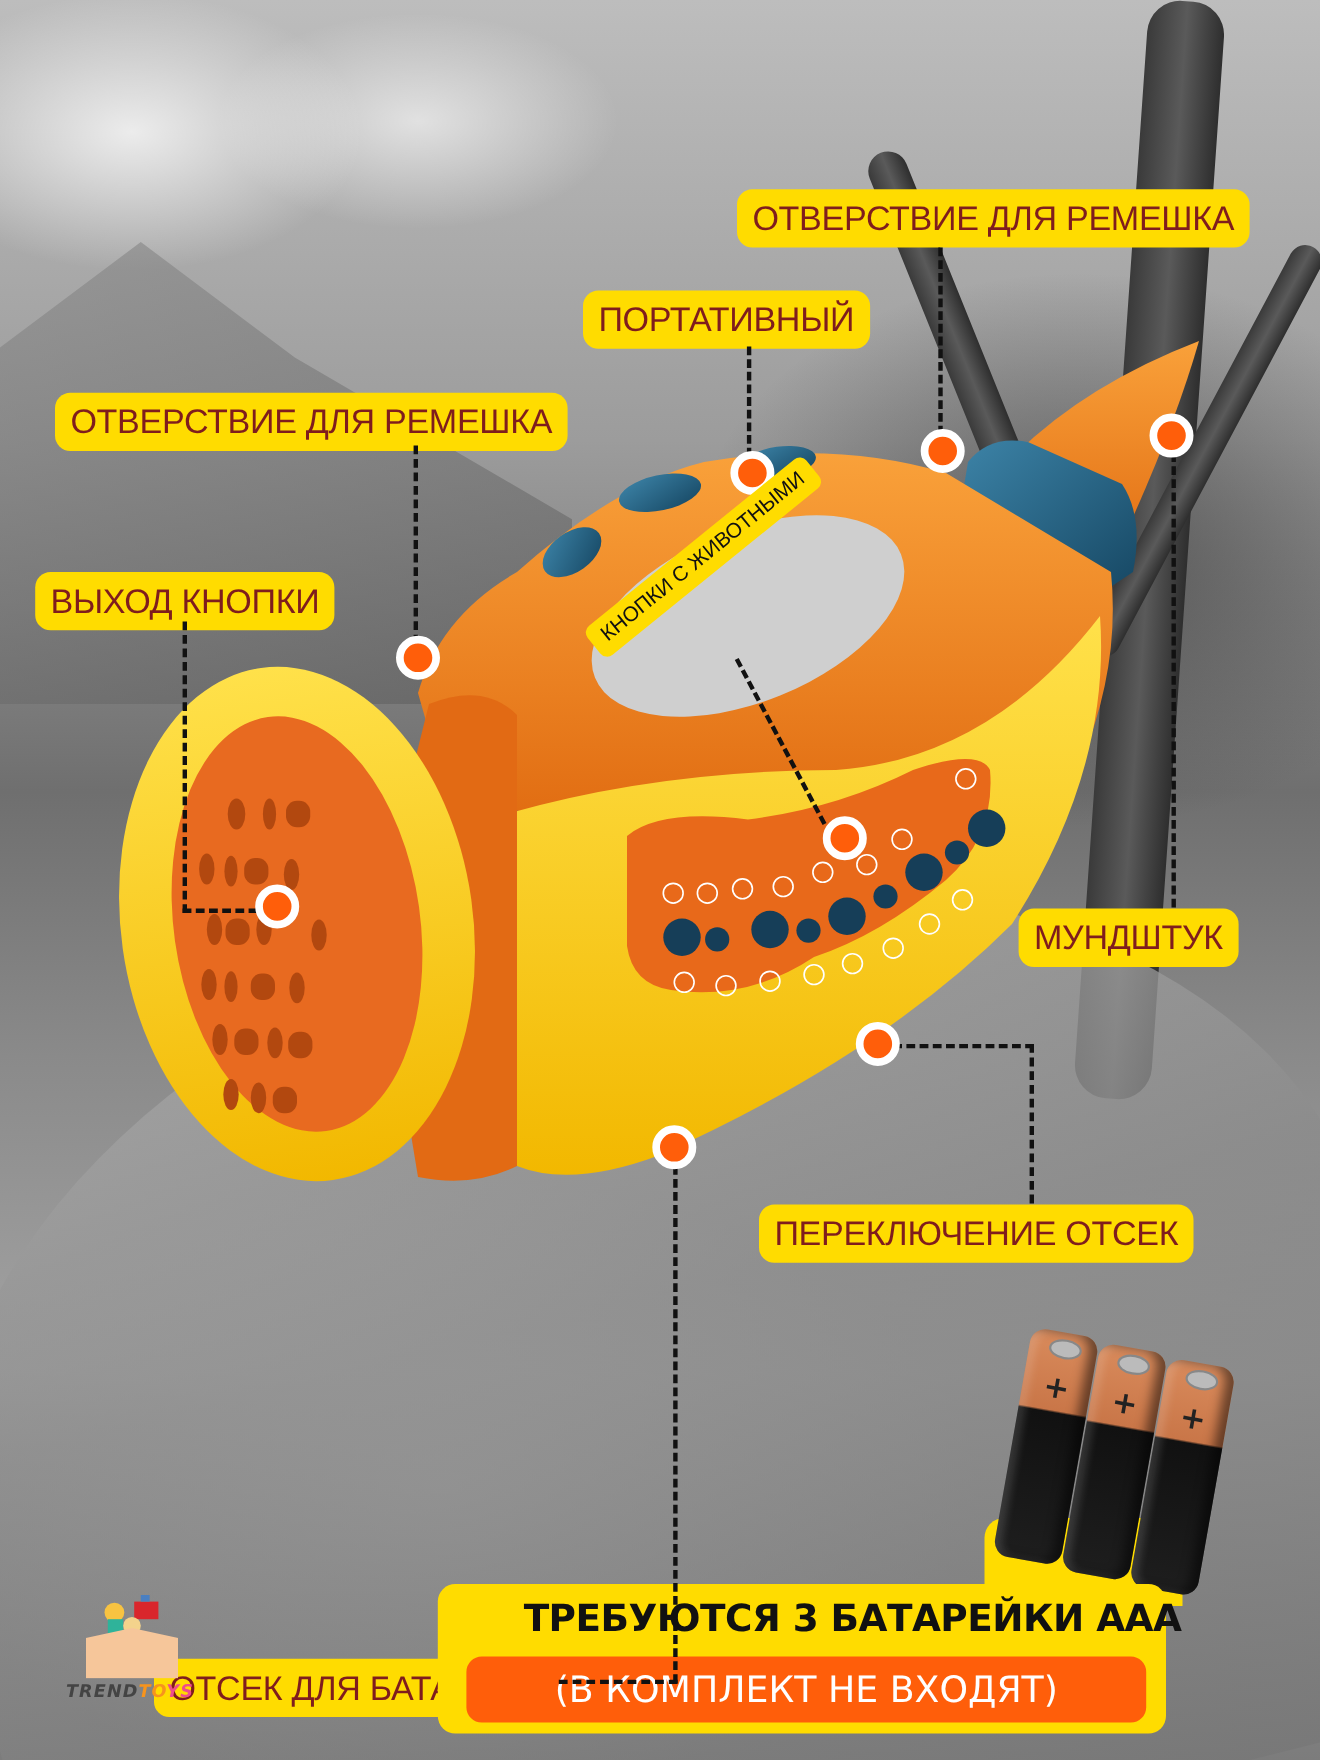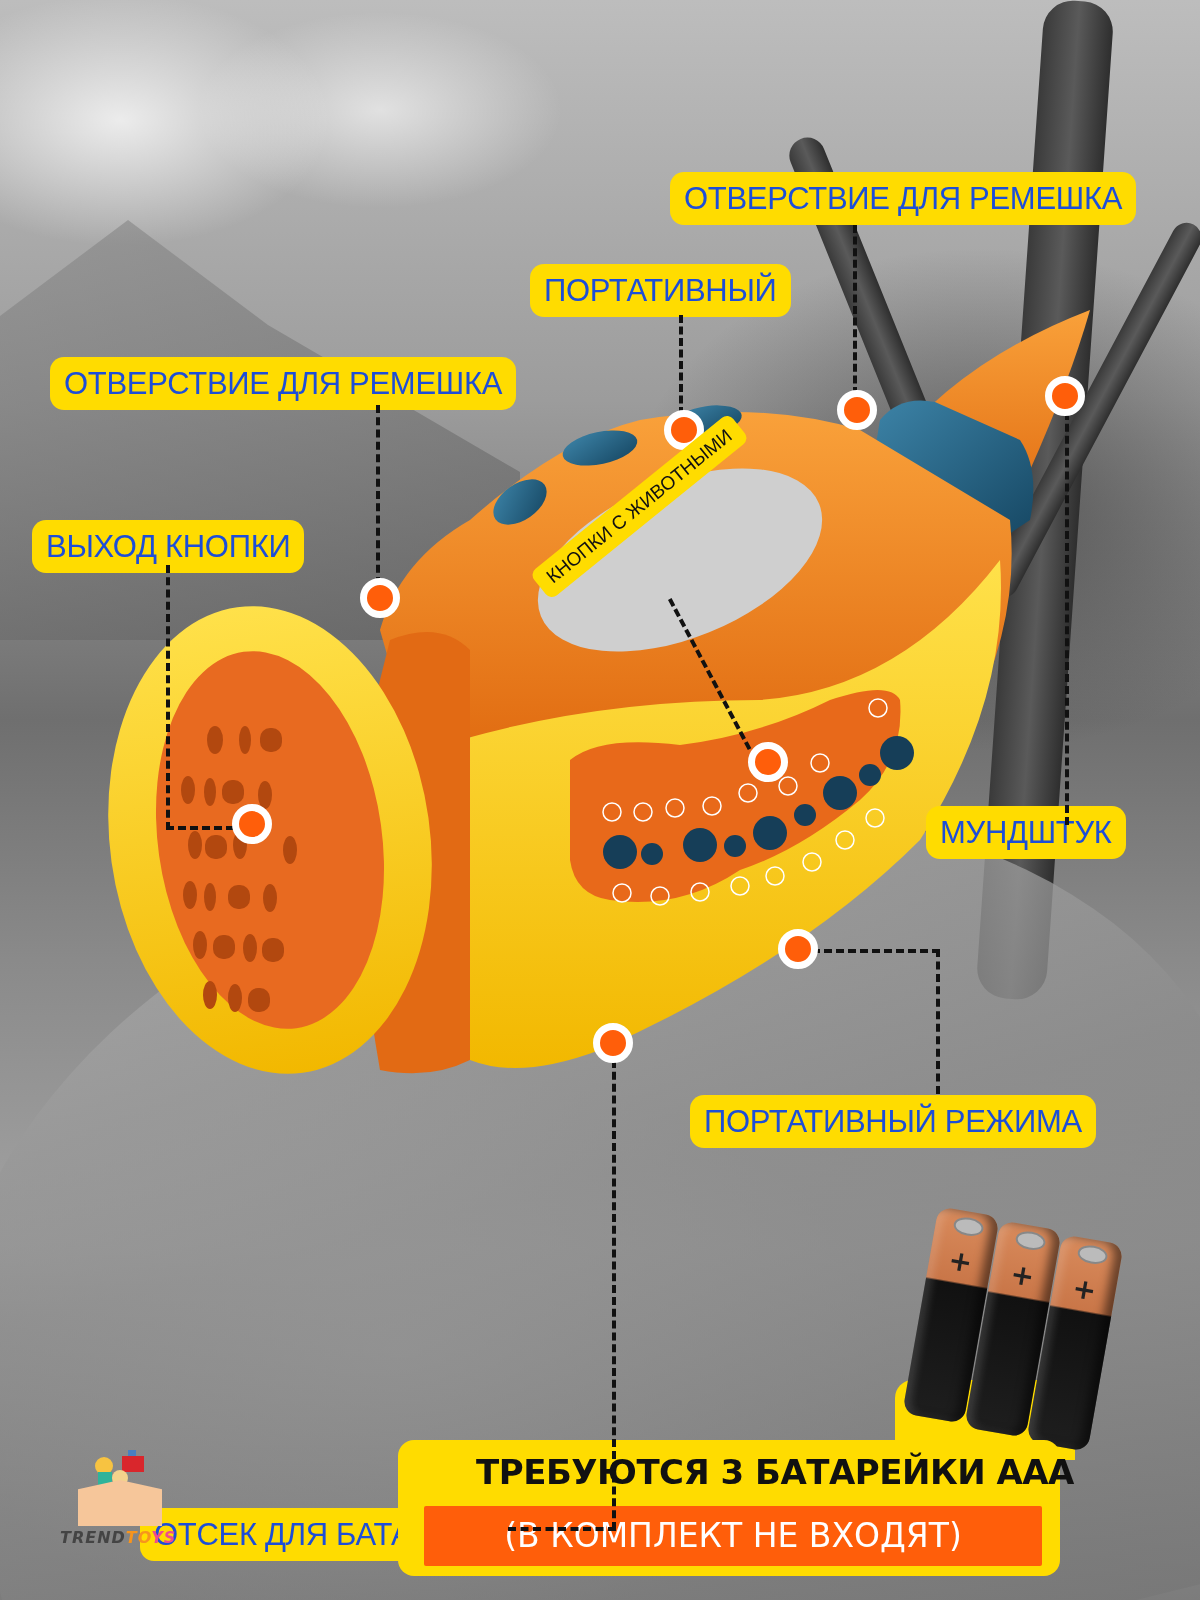--- a/index.html
+++ b/index.html
@@ -10,21 +10,21 @@
       radial-gradient(ellipse 260px 140px at 380px 110px, rgba(255,255,255,0.6), rgba(255,255,255,0) 70%),
       radial-gradient(ellipse 500px 360px at 980px 500px, rgba(40,40,40,0.55), rgba(40,40,40,0) 70%),
       radial-gradient(ellipse 700px 400px at 400px 1350px, rgba(200,200,200,0.55), rgba(200,200,200,0) 70%),
       linear-gradient(180deg,#bdbdbd 0%,#9c9c9c 25%,#6f6f6f 45%,#8a8a8a 60%,#a3a3a3 78%,#7c7c7c 100%);}
   .tree-trunk{position:absolute;background:linear-gradient(90deg,#3a3a3a,#5a5a5a,#2e2e2e);border-radius:30px;}
   .mountain{position:absolute;left:-40px;top:220px;width:560px;height:420px;
     background:linear-gradient(160deg,#8d8d8d,#5e5e5e);clip-path:polygon(0 30%,30% 0,55% 25%,100% 60%,100% 100%,0 100%);opacity:.65;}
   .hill{position:absolute;left:-60px;top:820px;width:1320px;height:900px;border-radius:50% 50% 0 0;
     background:linear-gradient(180deg,#a9a9a9,#8b8b8b 40%,#777 100%);transform:rotate(-14deg);opacity:.75;}
 
-  .label{position:absolute;background:#ffdc00;color:#1d4ed8;border-radius:14px;
+  .label{position:absolute;background:#ffdc00;color:#7f1d1d;border-radius:14px;
     font-family:"Liberation Sans",sans-serif;font-size:31px;line-height:1;padding:11px 14px;white-space:nowrap;letter-spacing:-0.3px;}
   .dot{position:absolute;width:26px;height:26px;border-radius:50%;background:#ff5e0a;border:7px solid #fff;box-sizing:content-box;transform:translate(-50%,-50%);z-index:5;}
   .line{position:absolute;border-color:#111;border-style:dashed;z-index:4;}
   .vl{border-width:0 0 0 4px;width:0;}
   .hl{border-width:4px 0 0 0;height:0;}
 
   
   .toy{position:absolute;left:0;top:0;width:1200px;height:1600px;pointer-events:none;}
   .toy svg{position:absolute;left:0;top:0;}
 
@@ -34,21 +34,21 @@
   .batteries{position:absolute;left:900px;top:1200px;width:230px;height:240px;}
   .bat{position:absolute;width:62px;height:210px;border-radius:14px;transform:rotate(10deg);
     background:linear-gradient(180deg,#d98b5c 0%,#c97648 34%,#111 35%,#1e1e1e 100%);
     box-shadow:inset -8px 0 10px rgba(0,0,0,.5),inset 6px 0 8px rgba(255,255,255,.15);}
   .bat .cap{position:absolute;left:18px;top:6px;width:26px;height:14px;border-radius:50%;background:#bbb;border:2px solid #888;}
   .bat .plus{position:absolute;left:0;right:0;top:34px;text-align:center;font-size:28px;font-weight:bold;color:#222;font-family:"DejaVu Sans",sans-serif;}
 
   .bottom-box{position:absolute;left:398px;top:1440px;width:662px;height:136px;background:#ffdc00;border-radius:16px 16px 16px 16px;}
   .bottom-notch{position:absolute;left:895px;top:1380px;width:180px;height:80px;background:#ffdc00;border-radius:18px 18px 0 0;}
   .bottom-title{position:absolute;left:398px;top:1452px;width:754px;text-align:center;font-family:"DejaVu Sans",sans-serif;font-weight:bold;font-size:34px;color:#111;letter-spacing:-0.5px;}
-  .bottom-sub{position:absolute;left:424px;top:1506px;width:618px;height:60px;background:#ff5e0a;border-radius:2px;color:#fff;
+  .bottom-sub{position:absolute;left:424px;top:1506px;width:618px;height:60px;background:#ff5e0a;border-radius:14px;color:#fff;
     font-family:"DejaVu Sans",sans-serif;font-size:33px;text-align:center;line-height:60px;}
 
   .logo{position:absolute;left:60px;top:1440px;width:120px;height:130px;font-style:italic;}
   .logo-box{position:absolute;left:18px;top:40px;width:84px;height:46px;background:#f6c69a;clip-path:polygon(0 20%,50% 0,100% 20%,100% 100%,0 100%);}
   .logo-toys{position:absolute;left:28px;top:10px;width:64px;height:40px;}
   .logo-text{position:absolute;left:0;top:88px;font-family:"DejaVu Sans",sans-serif;font-weight:bold;font-size:16px;letter-spacing:1px;white-space:nowrap;}
   .logo-text .t1{color:#444;} .logo-text .t2{color:#f7941d;} .logo-text .t3{color:#ee4d8c;}
 </style>
 </head>
 <body>
@@ -176,22 +176,22 @@
 <div class="dot" style="left:768px;top:762px;"></div>
 <div class="dot" style="left:1065px;top:396px;"></div>
 <div class="dot" style="left:798px;top:949px;"></div>
 <div class="dot" style="left:613px;top:1043px;"></div>
 
 <div class="label" style="left:670px;top:172px;">ОТВЕРСТВИЕ ДЛЯ РЕМЕШКА</div>
 <div class="label" style="left:530px;top:264px;">ПОРТАТИВНЫЙ</div>
 <div class="label" style="left:50px;top:357px;">ОТВЕРСТВИЕ ДЛЯ РЕМЕШКА</div>
 <div class="label" style="left:32px;top:520px;">ВЫХОД КНОПКИ</div>
 <div class="diag-label">КНОПКИ С ЖИВОТНЫМИ</div>
-<div class="label" style="left:926px;top:806px;">МУНДШТУК</div>
-<div class="label" style="left:690px;top:1095px;">ПОРТАТИВНЫЙ РЕЖИМА</div>
+<div class="label" style="left:926px;top:826px;">МУНДШТУК</div>
+<div class="label" style="left:690px;top:1095px;">ПЕРЕКЛЮЧЕНИЕ ОТСЕК</div>
 <div class="label" style="left:140px;top:1508px;">ОТСЕК ДЛЯ БАТАРЕИ</div>
 
 <div class="bottom-notch"></div>
 <div class="batteries">
   <div class="bat" style="left:20px;top:10px;">
       <div class="cap"></div>
       <div class="plus">+</div>
     </div>
   <div class="bat" style="left:82px;top:24px;">
       <div class="cap"></div>

